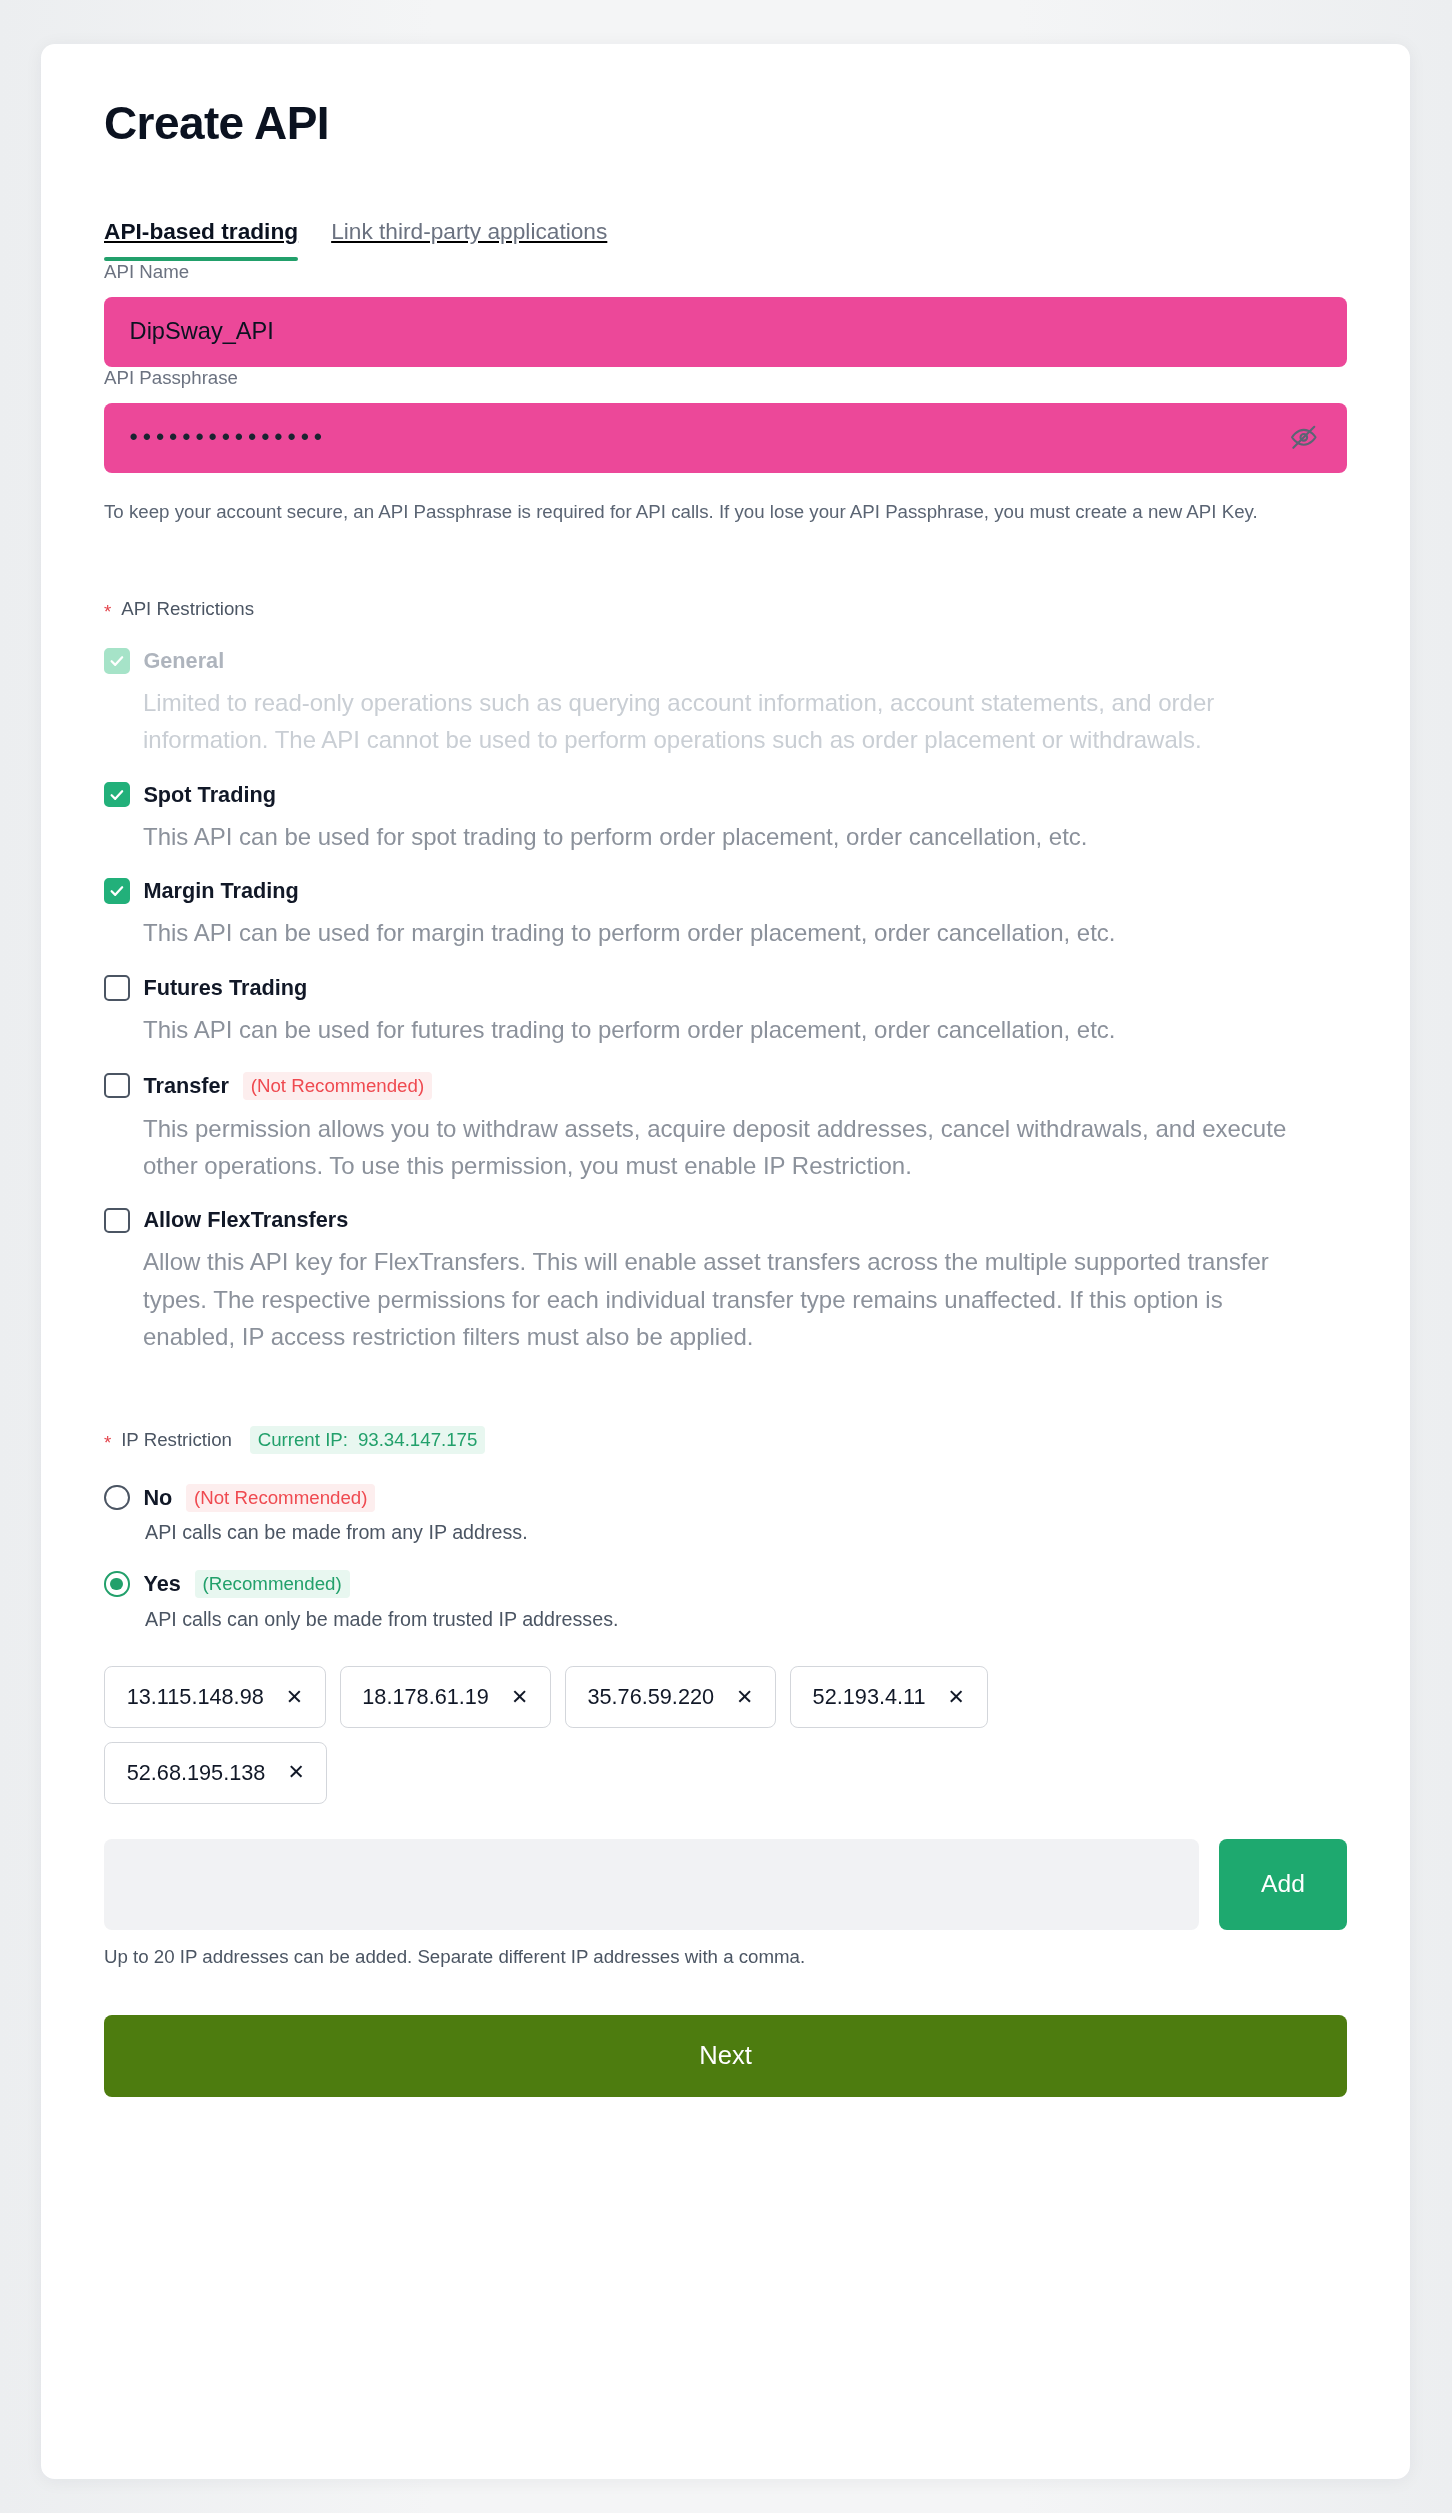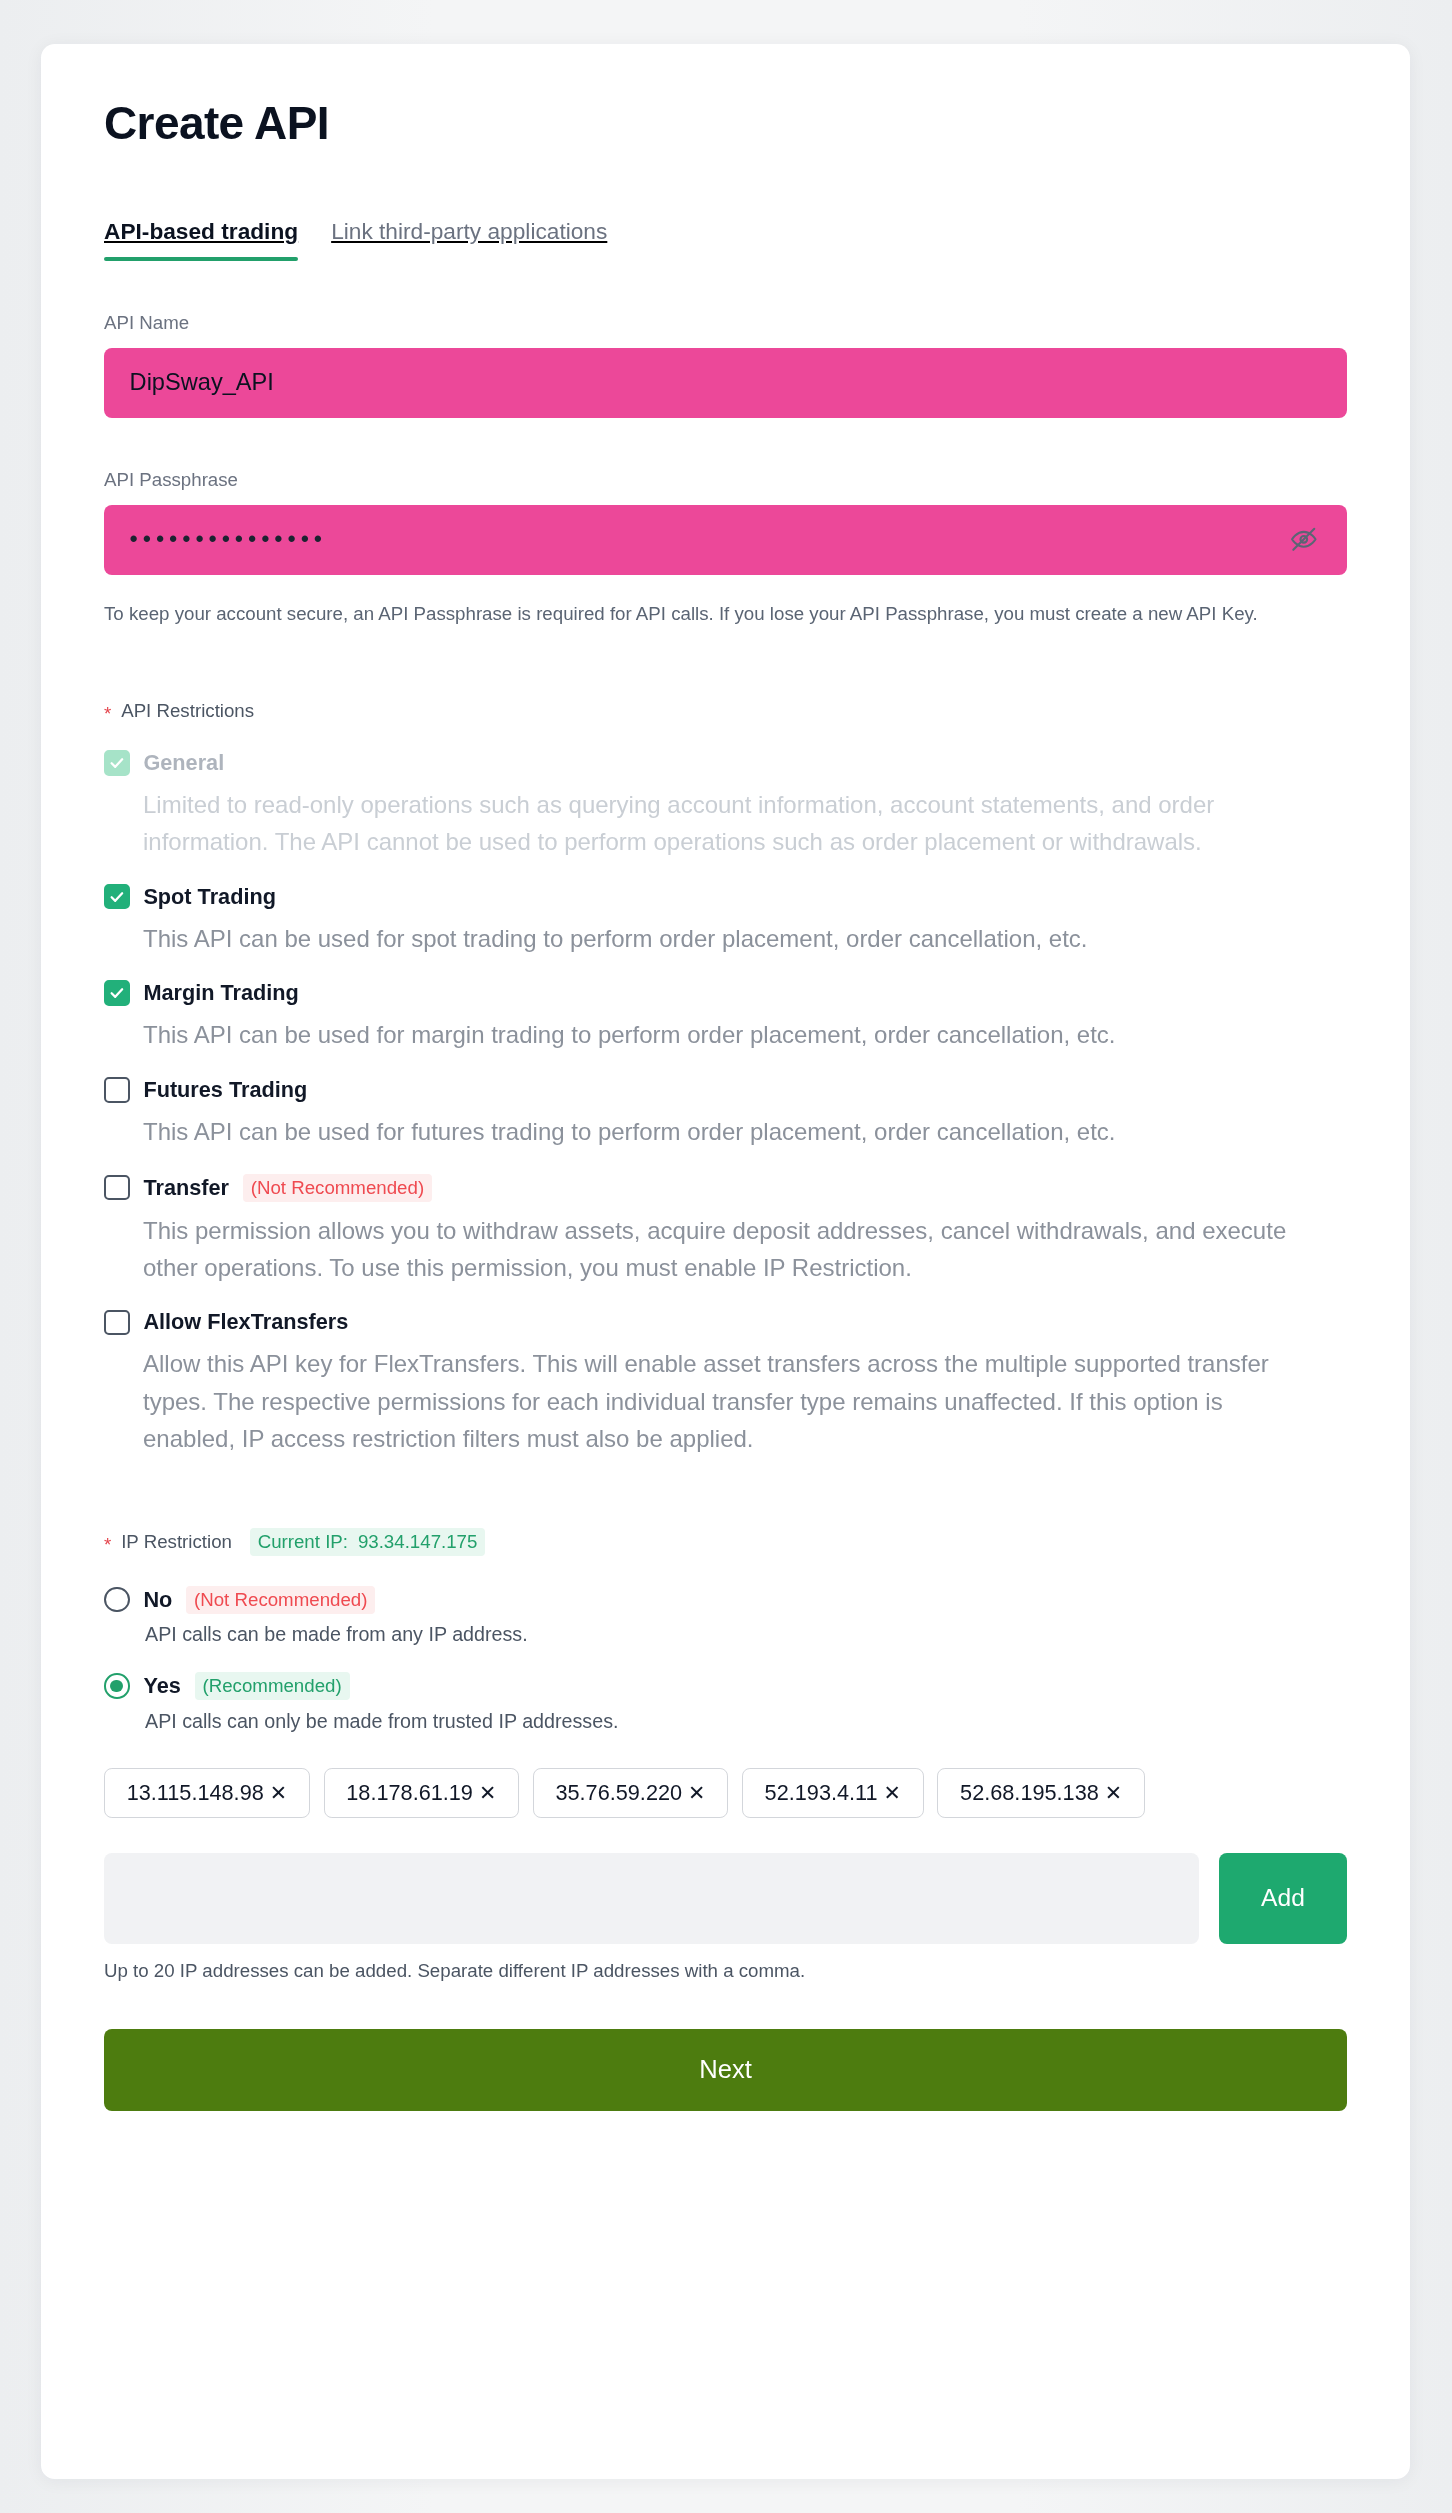--- a/index.html
+++ b/index.html
@@ -75,21 +75,20 @@
     left: 0; right: 0; bottom: 0;
     height: 3.9px;
     background: #22a06b;
     border-radius: 2px;
   }
 
   
   .field-label {
     font-size: 18.7px;
     color: #6b7280;
-    margin-top: 51px;
     margin-bottom: 13.8px;
   }
   .input-box {
     position: relative;
     height: 70px;
     background: #ec4899;
     border-radius: 7.9px;
     display: flex;
     align-items: center;
     padding: 0 25.6px;
@@ -234,24 +233,24 @@
   .ip-tags {
     display: flex;
     flex-wrap: wrap;
     gap: 13.8px;
     margin-top: 35px;
     max-width: 1103px;
   }
   .ip-tag {
     border: 1px solid #d3d6db;
     border-radius: 7.9px;
-    height: 50px;
+    height: 62px;
     display: flex;
     align-items: center;
-    gap: 6px;
+    gap: 22px;
     padding: 0 21.7px;
     background: #fff;
     font-size: 21.7px;
     color: #111827;
   }
   .ip-x {
     font-size: 20.7px;
     color: #111827;
     cursor: pointer;
     line-height: 1;

